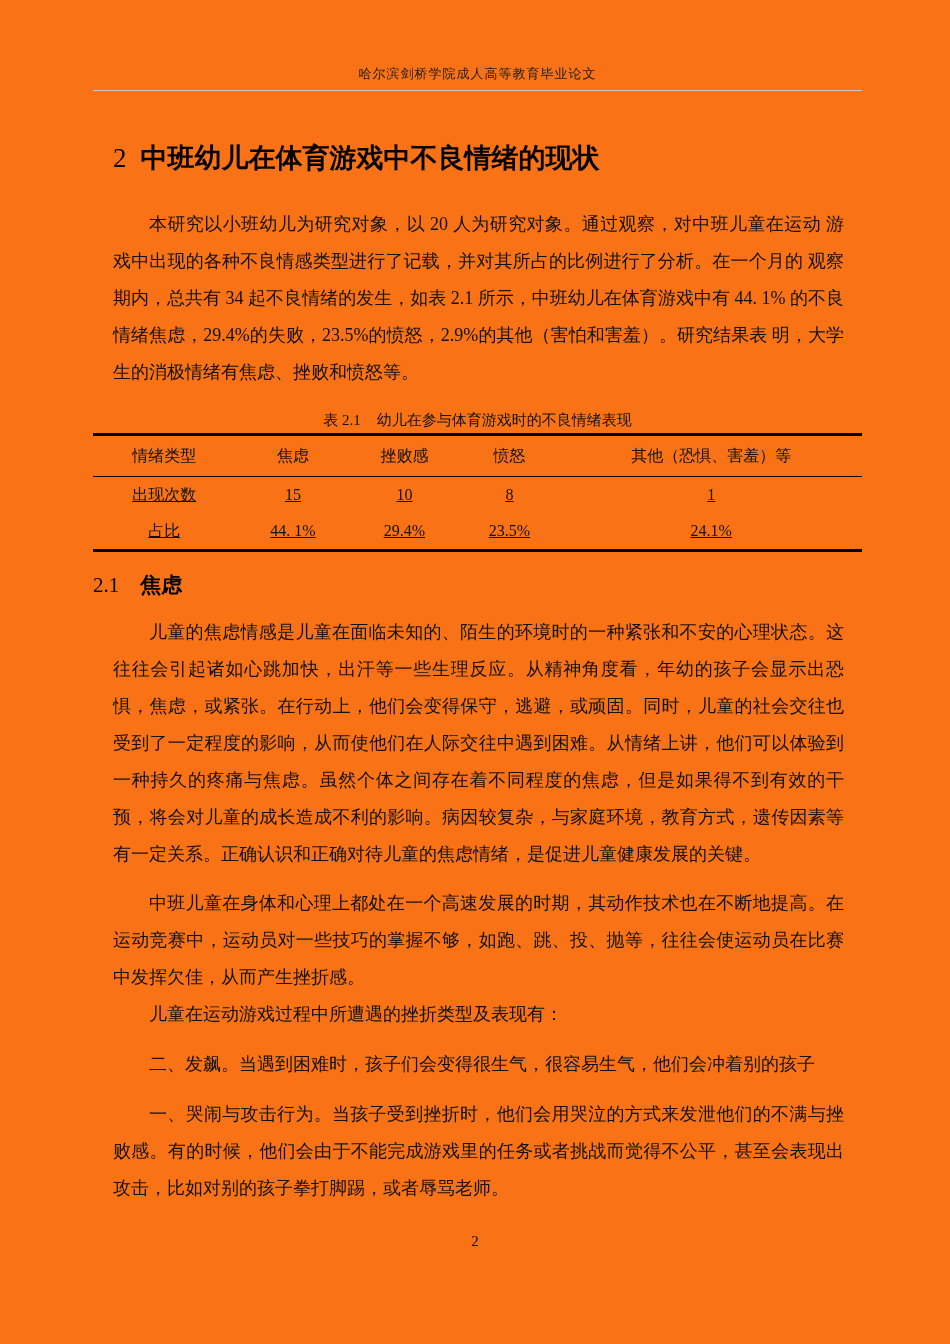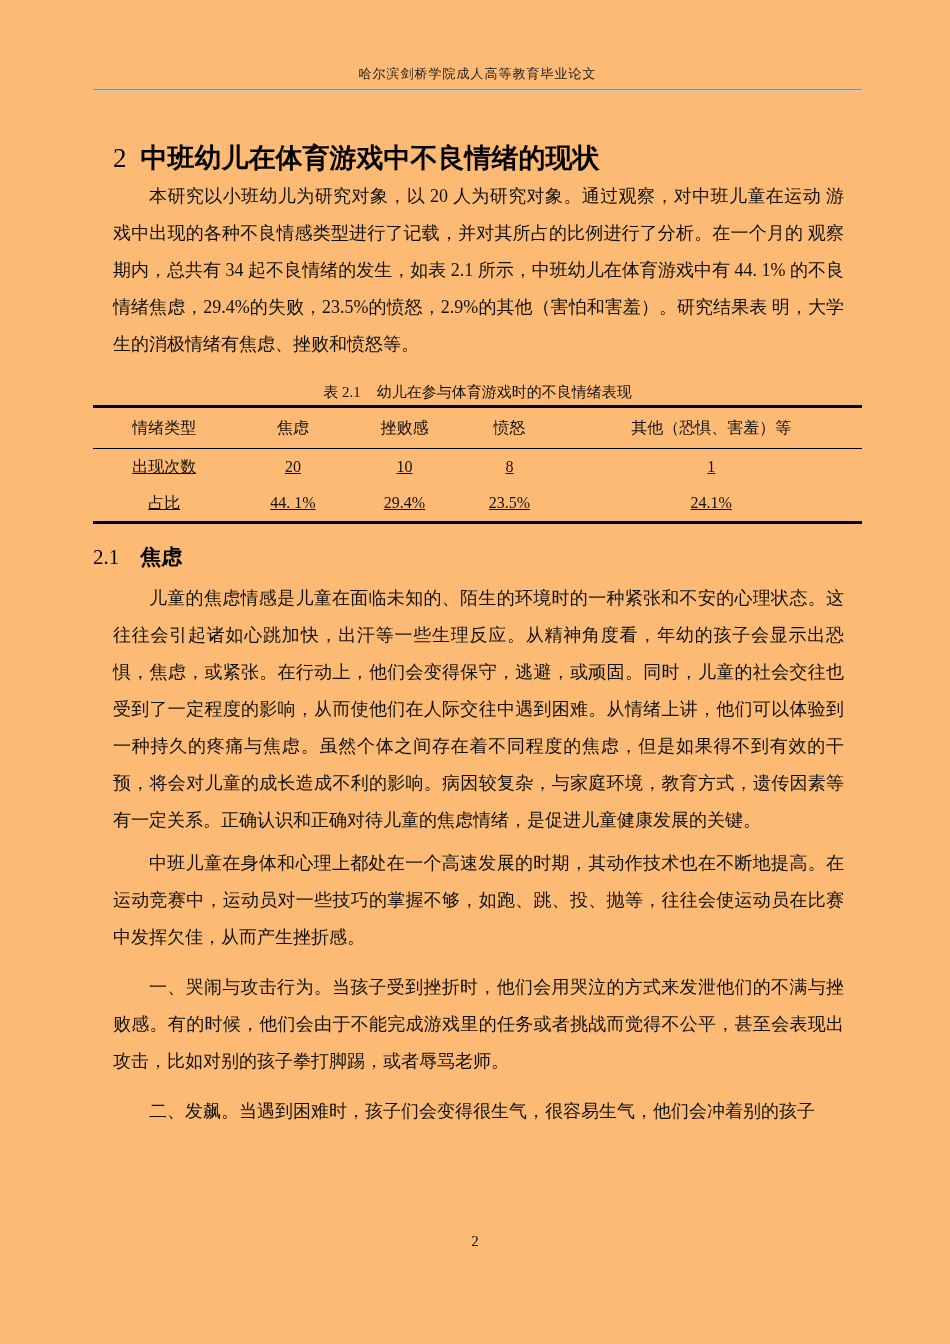--- a/index.html
+++ b/index.html
@@ -2,21 +2,21 @@
 <html><head>
 <meta charset="utf-8">
 <style>
   * { margin: 0; padding: 0; box-sizing: border-box; }
   html, body { background: #e8e8e8; }
   .page {
     position: relative;
     width: 950px;
     height: 1344px;
     margin: 0 auto;
-    background: #fdba74;
+    background: #f97316;
     color: #1a1a1a;
     overflow: hidden;
     font-family: "Liberation Serif", "DejaVu Serif", serif;
   }
   .content {
     position: relative;
     margin: 0 88px 0 93px; 
   }
   
   .page-header { padding-top: 64px; }
@@ -59,22 +59,22 @@
   h2.section-title .num { margin-right: 21px; }
   
   p.body-para {
     padding: 0 18px 0 20px;
     font-size: 18px;
     line-height: 37px;
     text-align: justify;
     text-indent: 2em;
     color: #111;
   }
-  p.first-after-title { }
-  p.after-heading { margin-top: 6px; }
+  p.first-after-title { margin-top: 28px; }
+  p.after-heading { margin-top: 12px; }
   p.list-item { margin-top: 13px; }
   
   .table-caption {
     margin-top: 17px;
     text-align: center;
     font-size: 15px;
     line-height: 24px;
     color: #111;
   }
   .table-caption .cap-label { margin-right: 16px; }
@@ -143,42 +143,43 @@
           <th class="col-type">情绪类型</th>
           <th class="col-anx">焦虑</th>
           <th class="col-frust">挫败感</th>
           <th class="col-anger">愤怒</th>
           <th class="col-other">其他（恐惧、害羞）等</th>
         </tr>
       </thead>
       <tbody>
         <tr>
           <td>出现次数</td>
-          <td>20</td>
+          <td>15</td>
           <td>10</td>
           <td>8</td>
           <td>1</td>
         </tr>
         <tr>
           <td>占比</td>
           <td>44. 1%</td>
           <td>29.4%</td>
           <td>23.5%</td>
           <td>24.1%</td>
         </tr>
       </tbody>
     </table>
 
     <h2 class="section-title sec-anxiety-heading">
       <span class="num">2.1</span><span>焦虑</span>
     </h2>
     <p class="body-para after-heading">儿童的焦虑情感是儿童在面临未知的、陌生的环境时的一种紧张和不安的心理状态。这往往会引起诸如心跳加快，出汗等一些生理反应。从精神角度看，年幼的孩子会显示出恐惧，焦虑，或紧张。在行动上，他们会变得保守，逃避，或顽固。同时，儿童的社会交往也受到了一定程度的影响，从而使他们在人际交往中遇到困难。从情绪上讲，他们可以体验到一种持久的疼痛与焦虑。虽然个体之间存在着不同程度的焦虑，但是如果得不到有效的干预，将会对儿童的成长造成不利的影响。病因较复杂，与家庭环境，教育方式，遗传因素等有一定关系。正确认识和正确对待儿童的焦虑情绪，是促进儿童健康发展的关键。</p>
 
     <p class="body-para after-heading">中班儿童在身体和心理上都处在一个高速发展的时期，其动作技术也在不断地提高。在运动竞赛中，运动员对一些技巧的掌握不够，如跑、跳、投、抛等，往往会使运动员在比赛中发挥欠佳，从而产生挫折感。</p>
+    <p class="body-para">儿童在运动游戏过程中所遭遇的挫折类型及表现有：</p>
+    <p class="body-para list-item">二、发飙。当遇到困难时，孩子们会变得很生气，很容易生气，他们会冲着别的孩子</p>
     <p class="body-para list-item">一、哭闹与攻击行为。当孩子受到挫折时，他们会用哭泣的方式来发泄他们的不满与挫败感。有的时候，他们会由于不能完成游戏里的任务或者挑战而觉得不公平，甚至会表现出攻击，比如对别的孩子拳打脚踢，或者辱骂老师。</p>
-    <p class="body-para list-item">二、发飙。当遇到困难时，孩子们会变得很生气，很容易生气，他们会冲着别的孩子</p>
 
   </div>
 
   <div class="page-footer">
     <span class="page-number">2</span>
   </div>
 </div>
 
 </body></html>

